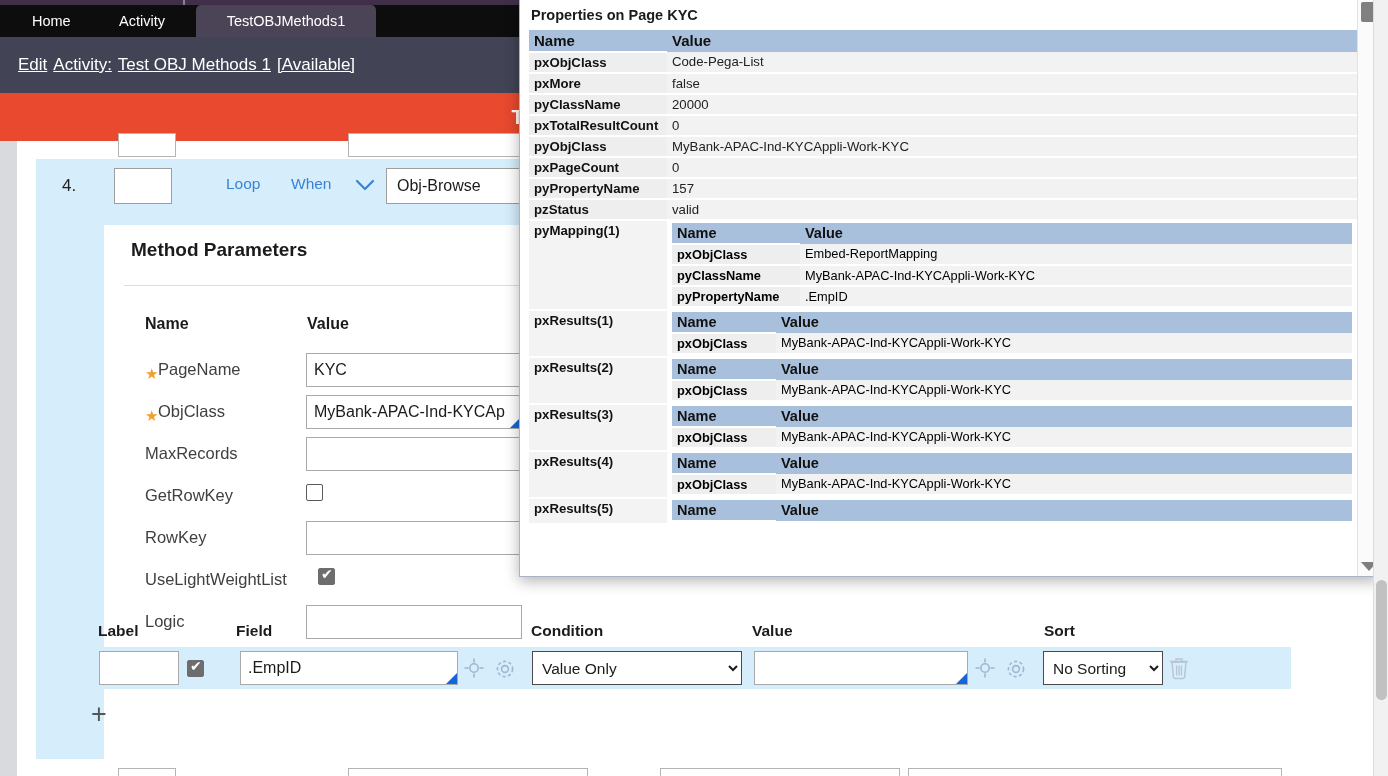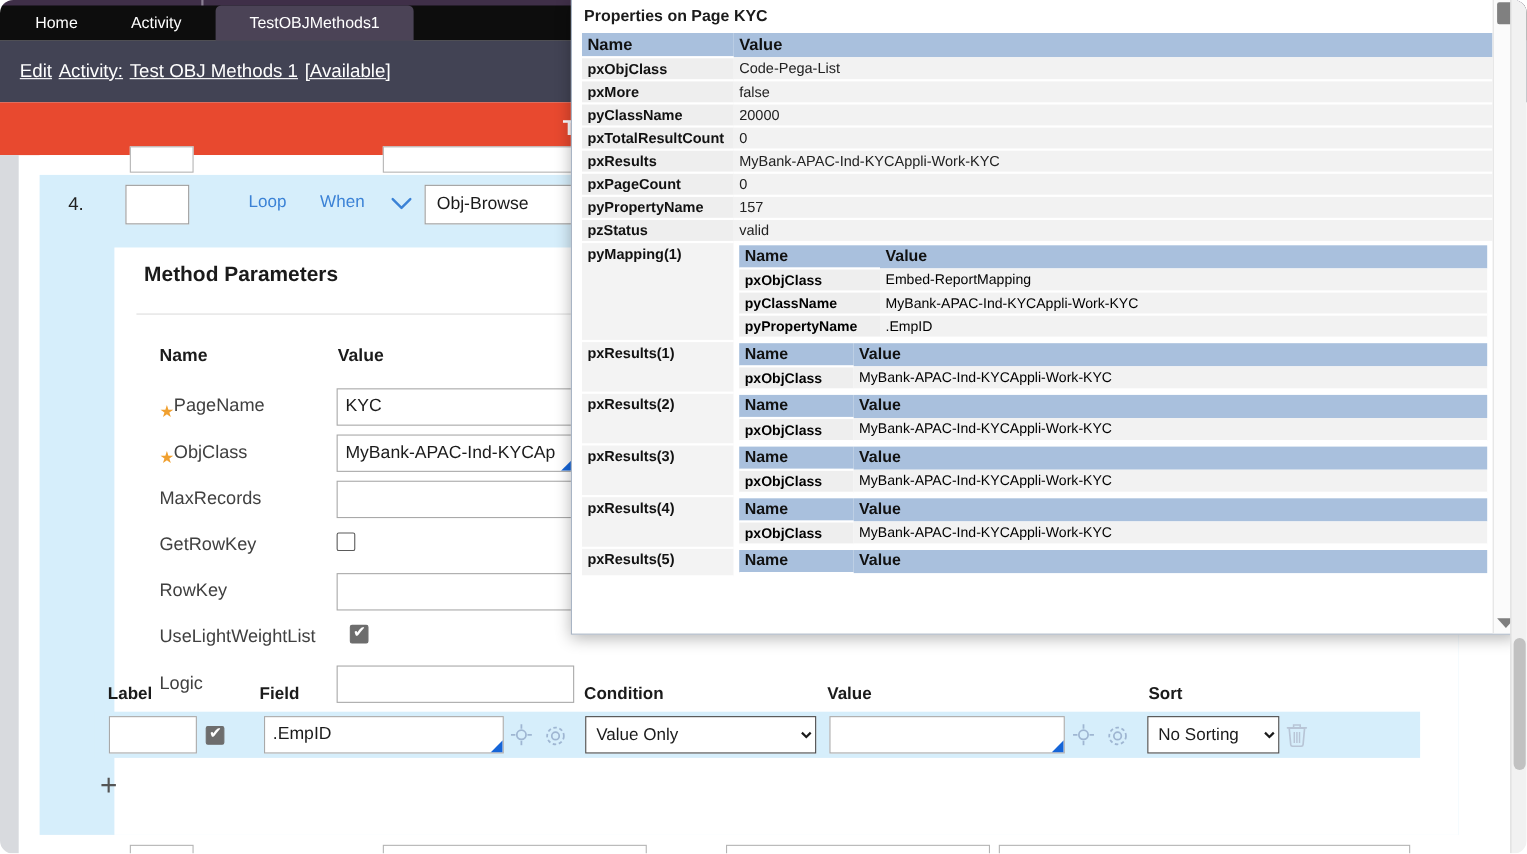--- a/index.html
+++ b/index.html
@@ -3,21 +3,21 @@
 <meta charset="utf-8">
 <style>
   * { box-sizing: border-box; }
   html, body {
     margin: 0; padding: 0;
     width: 1388px; height: 776px;
     overflow: hidden;
     background: #ffffff;
     font-family: "Liberation Sans", sans-serif;
   }
-  #root { position: relative; width: 1388px; height: 776px; overflow: hidden; background:#fff;border-radius:12px; }
+  #root { position: relative; width: 1388px; height: 776px; overflow: hidden; background:#fff; }
 
   
   .left-rail {
     position: absolute; left: 0; top: 141px; width: 17px; bottom: 0;
     background: #d8dade;
   }
 
   
   .topstrip {
     position: absolute; left:0; top:0; width: 1388px; height: 6px;
@@ -493,21 +493,21 @@
           </tr>
           <tr>
             <td class="nm-cell">pyClassName</td>
             <td class="val-cell">20000</td>
           </tr>
           <tr>
             <td class="nm-cell">pxTotalResultCount</td>
             <td class="val-cell">0</td>
           </tr>
           <tr>
-            <td class="nm-cell">pxResults</td>
+            <td class="nm-cell">pyObjClass</td>
             <td class="val-cell">MyBank-APAC-Ind-KYCAppli-Work-KYC</td>
           </tr>
           <tr>
             <td class="nm-cell">pxPageCount</td>
             <td class="val-cell">0</td>
           </tr>
           <tr>
             <td class="nm-cell">pyPropertyName</td>
             <td class="val-cell">157</td>
           </tr>

